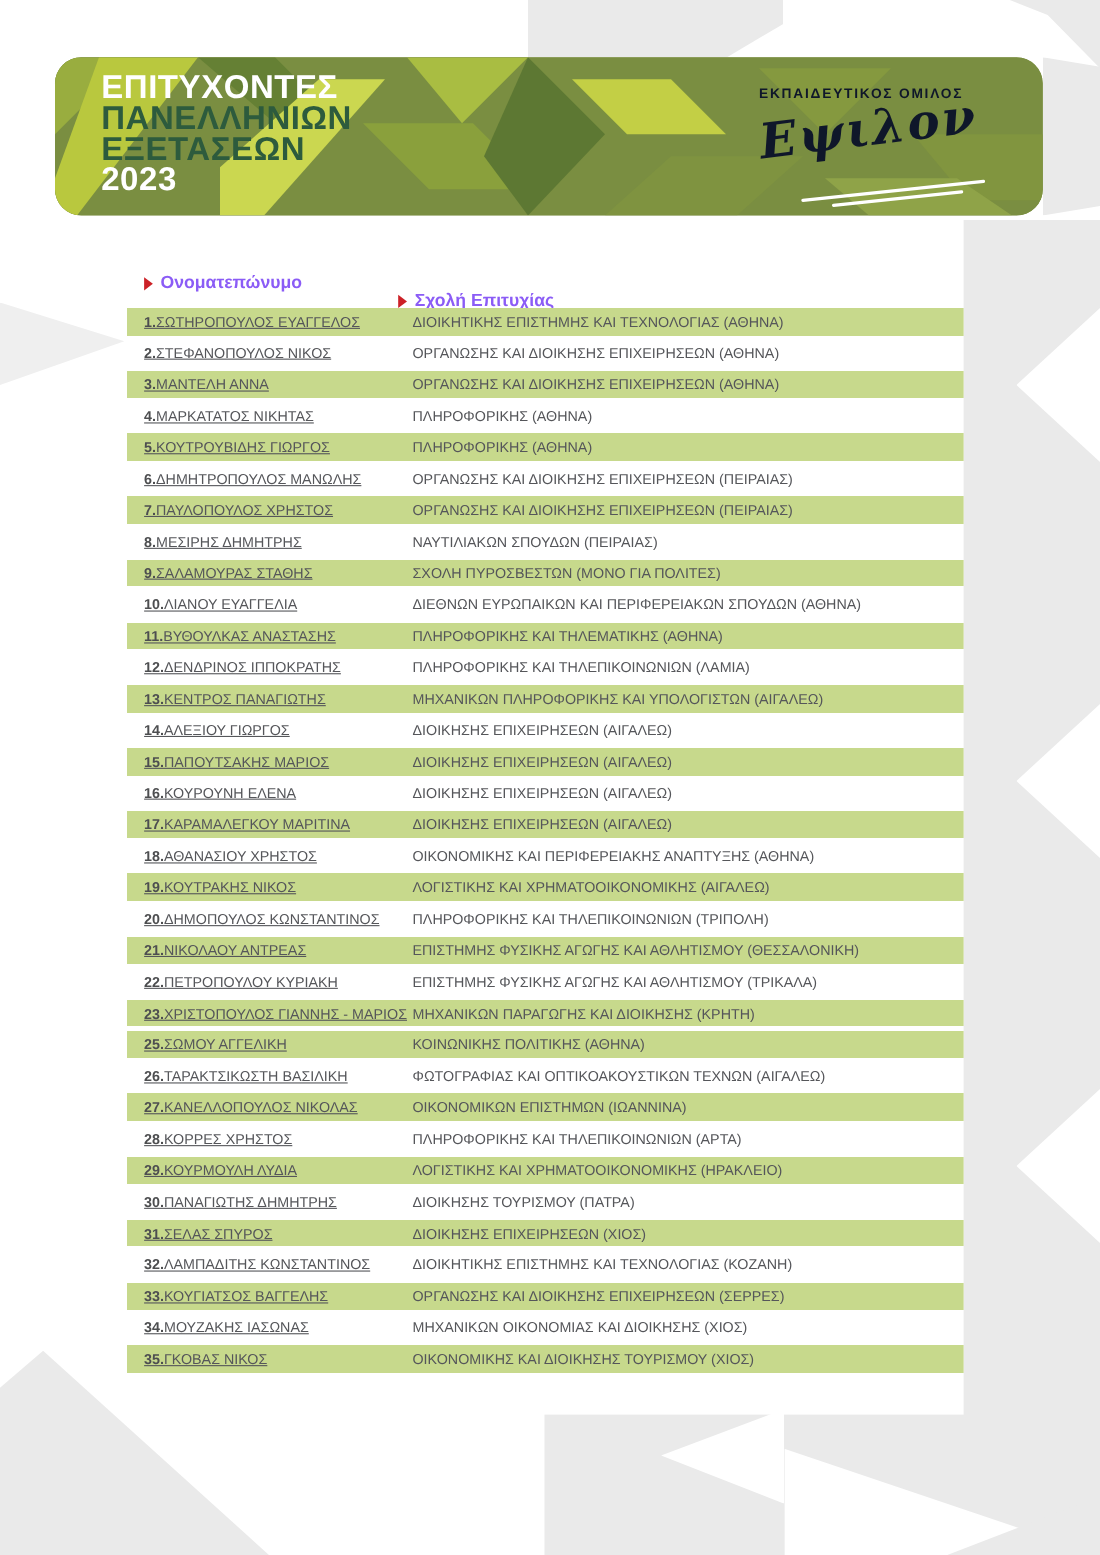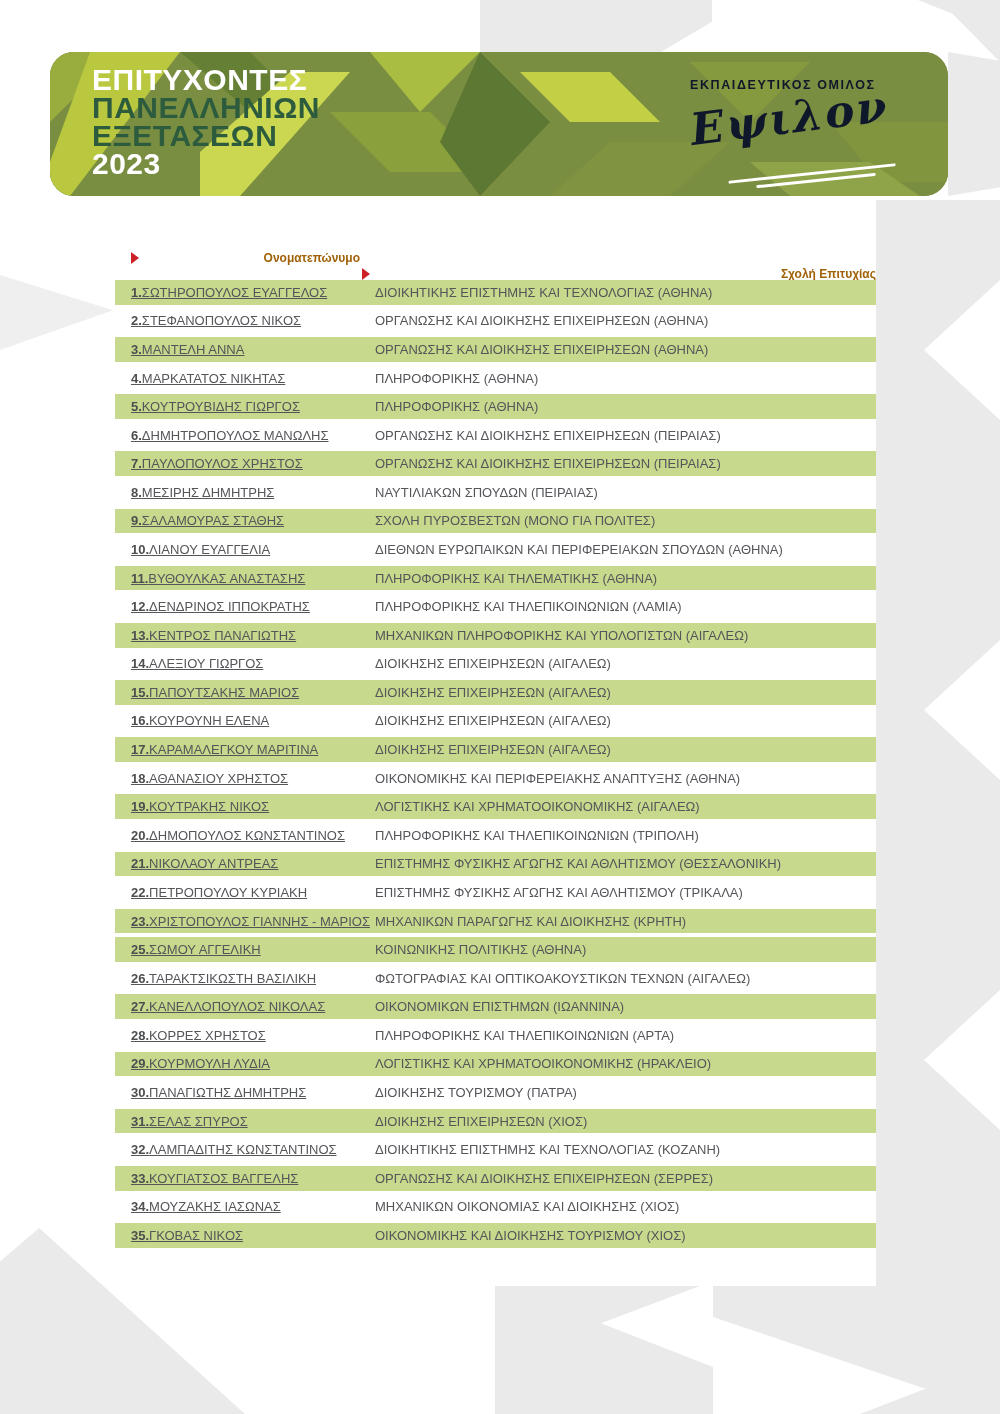--- a/index.html
+++ b/index.html
@@ -42,21 +42,21 @@
   }
   .logo-swash{position:absolute;left:38px;top:92px;width:170px;height:14px;}
   .logo-swash .s1,.logo-swash .s2{
     position:absolute;height:3px;background:#fff;border-radius:2px;
     transform:rotate(-6deg);
   }
   .logo-swash .s1{left:0;top:2px;width:168px;}
   .logo-swash .s2{left:28px;top:9px;width:120px;}
   
   .thead{left:115px;top:244px;width:761px;height:28px;display:flex;align-items:center;}
-  .th{display:flex;align-items:center;font-size:12px;font-weight:bold;color:#a16207;justify-content:space-between;}
+  .th{display:flex;align-items:center;font-size:16px;font-weight:bold;color:#8b5cf6;}
   .th .tri{
     width:0;height:0;border-left:8px solid #cc2127;
     border-top:6px solid transparent;border-bottom:6px solid transparent;
     margin-right:7px;
   }
   .th-name{width:245px;padding-left:16px;box-sizing:border-box;}
   .th-school{flex:1;padding-left:2px;margin-top:32px;}
   
   .tbody{left:115px;top:278px;width:761px;}
   .trow{

